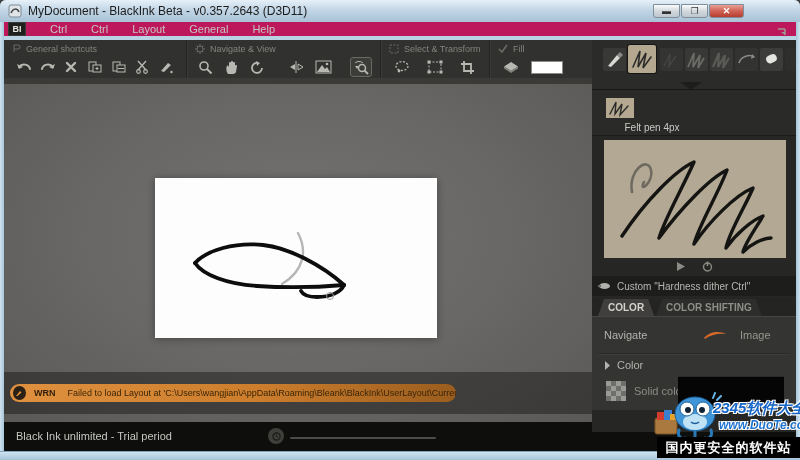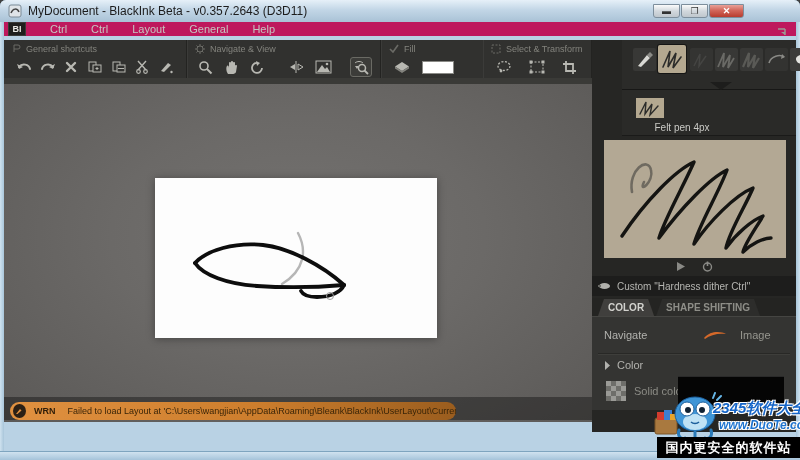--- a/index.html
+++ b/index.html
@@ -43,34 +43,34 @@
   .tbtn.sel { border:1px solid #6a6a64; border-radius:3px; background:#3c3c39; }
   .fillswatch { width:32px; height:13px; background:#ffffff; border:1px solid #8a8a86; margin-left:8px; }
 
   
   .workspace { position:absolute; left:4px; top:84px; width:588px; height:338px;
     background:radial-gradient(ellipse at 50% 45%, #747270 0%, #6b6967 45%, #5b5957 100%); }
   .canvas { position:absolute; left:151px; top:94px; width:282px; height:160px;
     background:#fdfdfd; box-shadow:0 1px 8px rgba(0,0,0,.35); }
 
   
-  .warnband { position:absolute; left:0; bottom:2px; width:588px; height:23px;
-    background:rgba(10,10,10,.40); display:flex; align-items:flex-end; }
+  .warnband { position:absolute; left:0; bottom:8px; width:588px; height:42px;
+    background:rgba(10,10,10,.40); display:flex; align-items:center; }
   .warnpill { margin-left:6px; width:446px; height:18px; border-radius:9px;
     background:linear-gradient(90deg,#e síntesis;); }
   .warnpill { background:linear-gradient(90deg,#e09140 0%,#cd7e2d 55%,#9a5d1e 100%);
     display:flex; align-items:center; }
   .warnicon { width:14px; height:14px; border-radius:50%; background:#2b2015;
     margin:0 8px 0 3px; display:flex; align-items:center; justify-content:center; }
   .warnlvl { font-size:9px; font-weight:bold; color:#2e1d08; margin-right:12px; }
   .warnmsg { font-size:9px; color:#3a2508; white-space:nowrap; overflow:hidden; }
 
   
   .rpanel { position:absolute; left:592px; top:40px; width:204px; height:392px;
-    background:#262624; z-index:3;padding-left:30px; }
+    background:#262624; z-index:3; }
   .brushstrip { position:relative; height:50px; background:#2b2b29; border-bottom:1px solid #171716; }
   .btile { position:absolute; top:8px; width:23px; height:23px; background:#38)!; }
   .btile { background:#383836; border-radius:2px; }
   .btile svg { width:100%; height:100%; }
   .btile.sel { top:5px; width:28px; height:28px; background:#b4a890; box-shadow:0 0 0 1px #151514; }
   .notch { position:absolute; left:88px; bottom:-1px; width:0; height:0;
     border-left:11px solid transparent; border-right:11px solid transparent; border-top:8px solid #1d1d1c; }
   .brushinfo { position:relative; height:46px; background:#2a2a28; border-bottom:1px solid #1a1a19; }
   .minithumb { position:absolute; left:14px; top:8px; width:28px; height:20px; background:#b4a890; }
   .brushname { position:absolute; left:0; top:32px; width:120px; text-align:center;
@@ -267,38 +267,20 @@
           <svg width="17" height="15" viewBox="0 0 17 15">
               <path d="M2 3 C4 1 8 1 10 3" stroke="#b8b8b2" fill="none"></path>
               <circle cx="9" cy="8" r="3.5" fill="none" stroke="#b8b8b2" stroke-width="1.5"></circle>
               <path d="M11.5 10.5 L15 14" stroke="#b8b8b2" stroke-width="1.8"></path>
               <path d="M2 6 L4 9 L6 6 Z" fill="#b8b8b2"></path>
             </svg>
         </div>
       </div>
     </div>
 
-    <div class="tsection" style="width:102px; border-right:none">
-      <div class="theader">
-        <svg class="hicon" width="10" height="9" viewBox="0 0 10 9">
-            <path d="M1 5 L4 8 L9 1" fill="none" stroke="#83837d" stroke-width="1.6"></path>
-          </svg>
-        <span class="htext">Fill</span>
-      </div>
-      <div class="ticons">
-        <div class="tbtn">
-          <svg width="18" height="13" viewBox="0 0 18 13">
-              <path d="M9 1 L16 5.5 L9 10 L2 5.5 Z" fill="#b8b8b2"></path>
-              <path d="M9 10 L16 5.5 L16 7.5 L9 12 L2 7.5 L2 5.5 Z" fill="#83837d"></path>
-            </svg>
-        </div>
-        <div class="fillswatch"></div>
-      </div>
-    </div>
-
     <div class="tsection" style="width:109px">
       <div class="theader">
         <svg class="hicon" width="10" height="10" viewBox="0 0 10 10">
             <rect x="1" y="1" width="8" height="8" fill="none" stroke="#83837d" stroke-dasharray="2 1.5"></rect>
           </svg>
         <span class="htext">Select &amp; Transform</span>
       </div>
       <div class="ticons" style="gap:8px">
         <div class="tbtn">
           <svg width="16" height="14" viewBox="0 0 16 14">
@@ -313,20 +295,38 @@
               <rect x="12.5" y="0.5" width="3" height="3" fill="#b8b8b2"></rect>
               <rect x="0.5" y="10.5" width="3" height="3" fill="#b8b8b2"></rect>
               <rect x="12.5" y="10.5" width="3" height="3" fill="#b8b8b2"></rect>
             </svg>
         </div>
         <div class="tbtn">
           <svg width="15" height="15" viewBox="0 0 15 15">
               <path d="M4 1 V11 H14 M1 4 H11 V14" fill="none" stroke="#b8b8b2" stroke-width="1.8"></path>
             </svg>
         </div>
+      </div>
+    </div>
+
+    <div class="tsection" style="width:102px; border-right:none">
+      <div class="theader">
+        <svg class="hicon" width="10" height="9" viewBox="0 0 10 9">
+            <path d="M1 5 L4 8 L9 1" fill="none" stroke="#83837d" stroke-width="1.6"></path>
+          </svg>
+        <span class="htext">Fill</span>
+      </div>
+      <div class="ticons">
+        <div class="tbtn">
+          <svg width="18" height="13" viewBox="0 0 18 13">
+              <path d="M9 1 L16 5.5 L9 10 L2 5.5 Z" fill="#b8b8b2"></path>
+              <path d="M9 10 L16 5.5 L16 7.5 L9 12 L2 7.5 L2 5.5 Z" fill="#83837d"></path>
+            </svg>
+        </div>
+        <div class="fillswatch"></div>
       </div>
     </div>
   </div>
 
   <div class="workspace">
     <div class="canvas">
       <svg width="282" height="160" viewBox="0 0 282 160">
         <path d="M143 55 C152 72 150 92 127 106" stroke="#b6b6b6" stroke-width="2.4" fill="none" stroke-linecap="round"></path>
         <path d="M40 85 C52 72 80 64 108 67 C135 70 168 88 189 107" stroke="#0d0d0d" stroke-width="3.8" fill="none" stroke-linecap="round"></path>
         <path d="M40 85 C48 97 72 106 102 108 C132 110 166 109 189 107" stroke="#0d0d0d" stroke-width="3.8" fill="none" stroke-linecap="round"></path>
@@ -420,21 +420,21 @@
     <div class="custrow">
       <svg style="margin-left:6px" width="13" height="10" viewBox="0 0 13 10">
           <ellipse cx="6.5" cy="5" rx="5.5" ry="3" fill="#b0b0ac"></ellipse>
           <path d="M0 5 H3" stroke="#6a6a66" stroke-width="2"></path>
         </svg>
       <span class="ctext">Custom "Hardness dither Ctrl"</span>
     </div>
 
     <div class="tabsrow">
       <div class="tab active">COLOR</div>
-      <div class="tab inactive">SHAPE SHIFTING</div>
+      <div class="tab inactive">COLOR SHIFTING</div>
     </div>
 
     <div class="colcontent">
       <div class="blendrow">
         <span class="blendlabel">Navigate</span>
         <svg style="position:absolute; left:110px" width="26" height="12" viewBox="0 0 26 12">
             <path d="M2 9 C8 2 18 2 24 5 C16 4 8 6 3 10 Z" fill="#d4692a"></path>
           </svg>
         <span class="blendval">Image</span>
       </div>
@@ -447,20 +447,30 @@
       </div>
       <div class="solidrow">
         <div class="checker"></div>
         <span class="solidlabel">Solid color</span>
         <div class="curcolor"></div>
       </div>
     </div>
 
   </div>
 
+  <div class="statusbar">
+    <span class="stattext">Black Ink unlimited - Trial period</span>
+    <div class="statcircle">
+      <svg width="9" height="9" viewBox="0 0 9 9">
+          <circle cx="4.5" cy="4.5" r="3.6" fill="none" stroke="#1a1a18" stroke-width="1.2"></circle>
+          <path d="M4.5 2.5 V4.5 L6 5.5" stroke="#1a1a18" fill="none"></path>
+        </svg>
+    </div>
+    <div class="statline"></div>
+  </div>
 
   <div class="sborder-l"></div>
   <div class="sborder-r"></div>
   <div class="bborder"></div>
 
   <div class="watermark">
     <svg width="70" height="52" viewBox="0 0 70 52" style="position:absolute; left:8px; top:2px">
       <rect x="2" y="26" width="22" height="16" rx="2" fill="#a9793f" stroke="#7a5426"></rect>
       <rect x="4" y="20" width="7" height="8" fill="#d23b2e"></rect>
       <rect x="11" y="18" width="8" height="10" fill="#3a7fd0"></rect>

